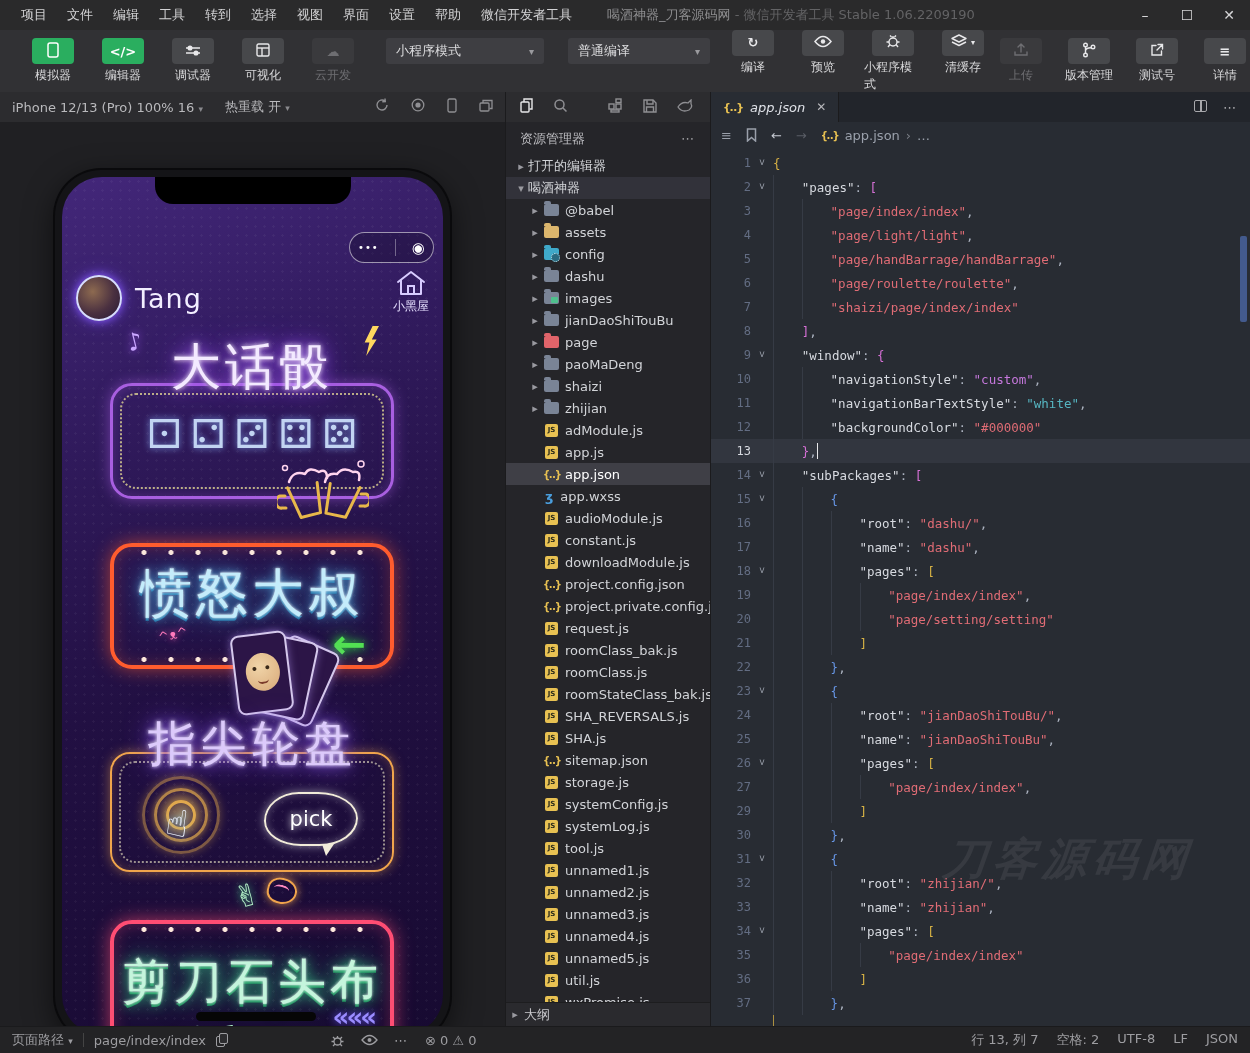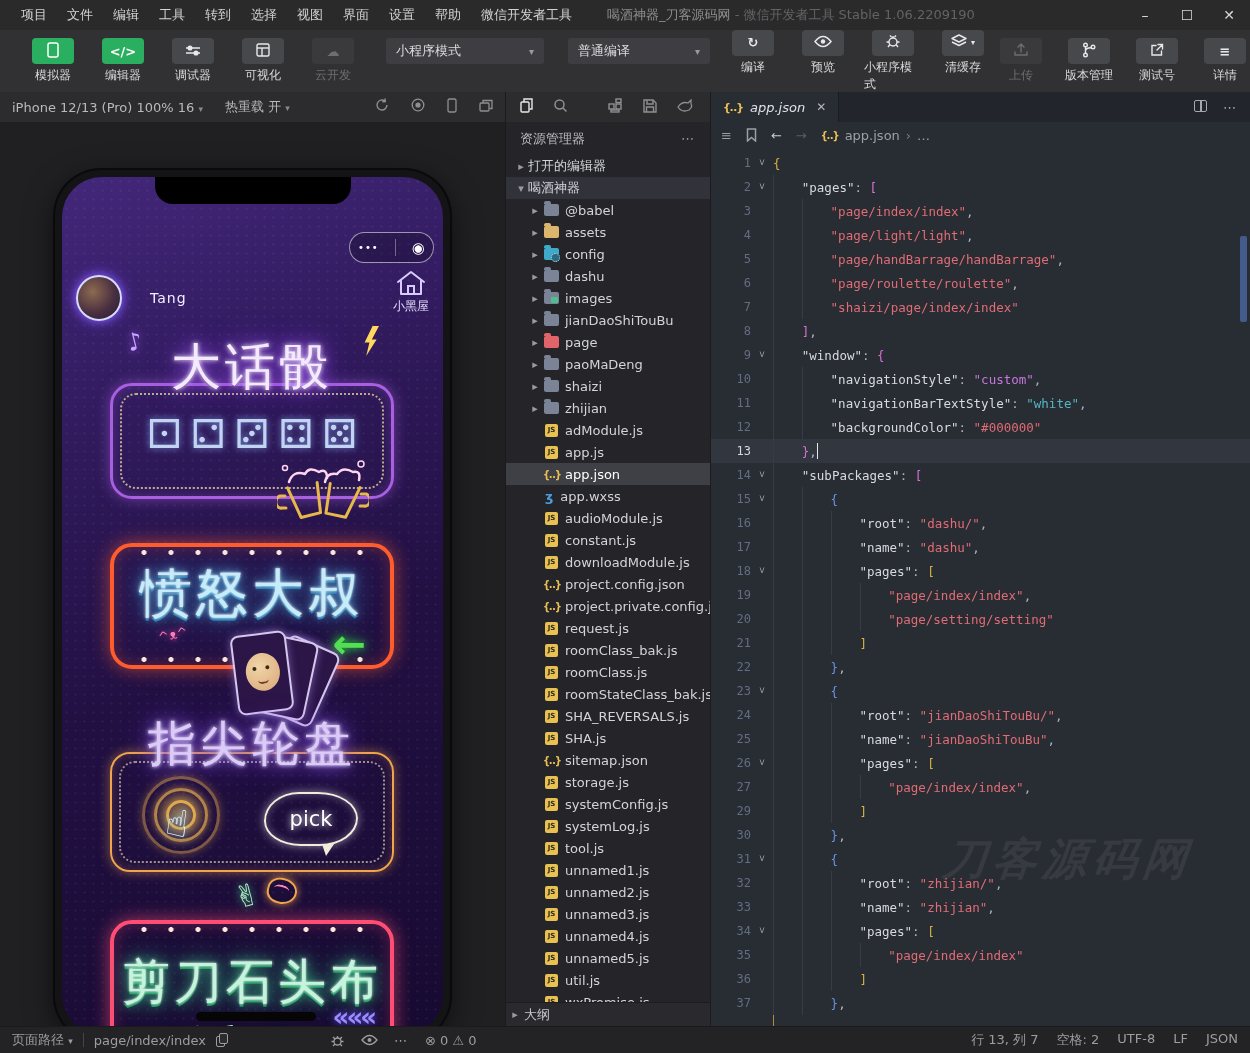--- a/index.html
+++ b/index.html
@@ -80,21 +80,21 @@
   .capsule { position:absolute; right:9px; top:55px; width:85px; height:31px; border-radius:16px;
              border:1px solid rgba(255,255,255,.55); background:rgba(20,12,40,.35);
              display:flex; align-items:center; justify-content:space-around; }
   .capsule .dots { font-size:10px; letter-spacing:1px; }
   .capsule .div { width:1px; height:17px; background:rgba(255,255,255,.35); }
   .capsule .target { font-size:15px; }
   .profile { position:absolute; left:14px; top:98px; display:flex; align-items:center; gap:13px; }
   .p-avatar { width:46px; height:46px; border-radius:50%; border:2.5px solid #d7dcff;
               box-shadow:0 0 10px #8a5cff,0 0 18px rgba(120,80,255,.5);
               background:radial-gradient(circle at 35% 35%,#8d6a50,#4a3040 55%,#251836); }
-  .p-name { font-size:14px; color:#f2eeff; letter-spacing:1px;margin-left:15px; }
+  .p-name { font-size:27px; color:#f2eeff; letter-spacing:1px; }
   .room { position:absolute; right:14px; top:92px; text-align:center; color:#e6dfff; }
   .room .r-lbl { font-size:12px; margin-top:1px; }
 
   .banner { position:absolute; left:48px; width:284px; border-radius:22px; }
   .banner .dotline { position:absolute; inset:7px; border:2px dotted rgba(235,225,150,.75); border-radius:16px; pointer-events:none; }
   .neon-title { position:absolute; left:0; right:0; text-align:center; font-weight:normal; letter-spacing:4px; white-space:nowrap; }
 
   .b1 { top:206px; height:116px; border:3px solid #a85fe0; box-shadow:0 0 14px rgba(168,95,224,.55), inset 0 0 14px rgba(168,95,224,.3); }
   .b1 .neon-title { top:-52px; font-size:50px; color:#f3eaff;
       text-shadow:0 0 5px #fff,0 0 16px #b26cff,0 0 30px #7a2be2,0 2px 2px #3a1060; }

